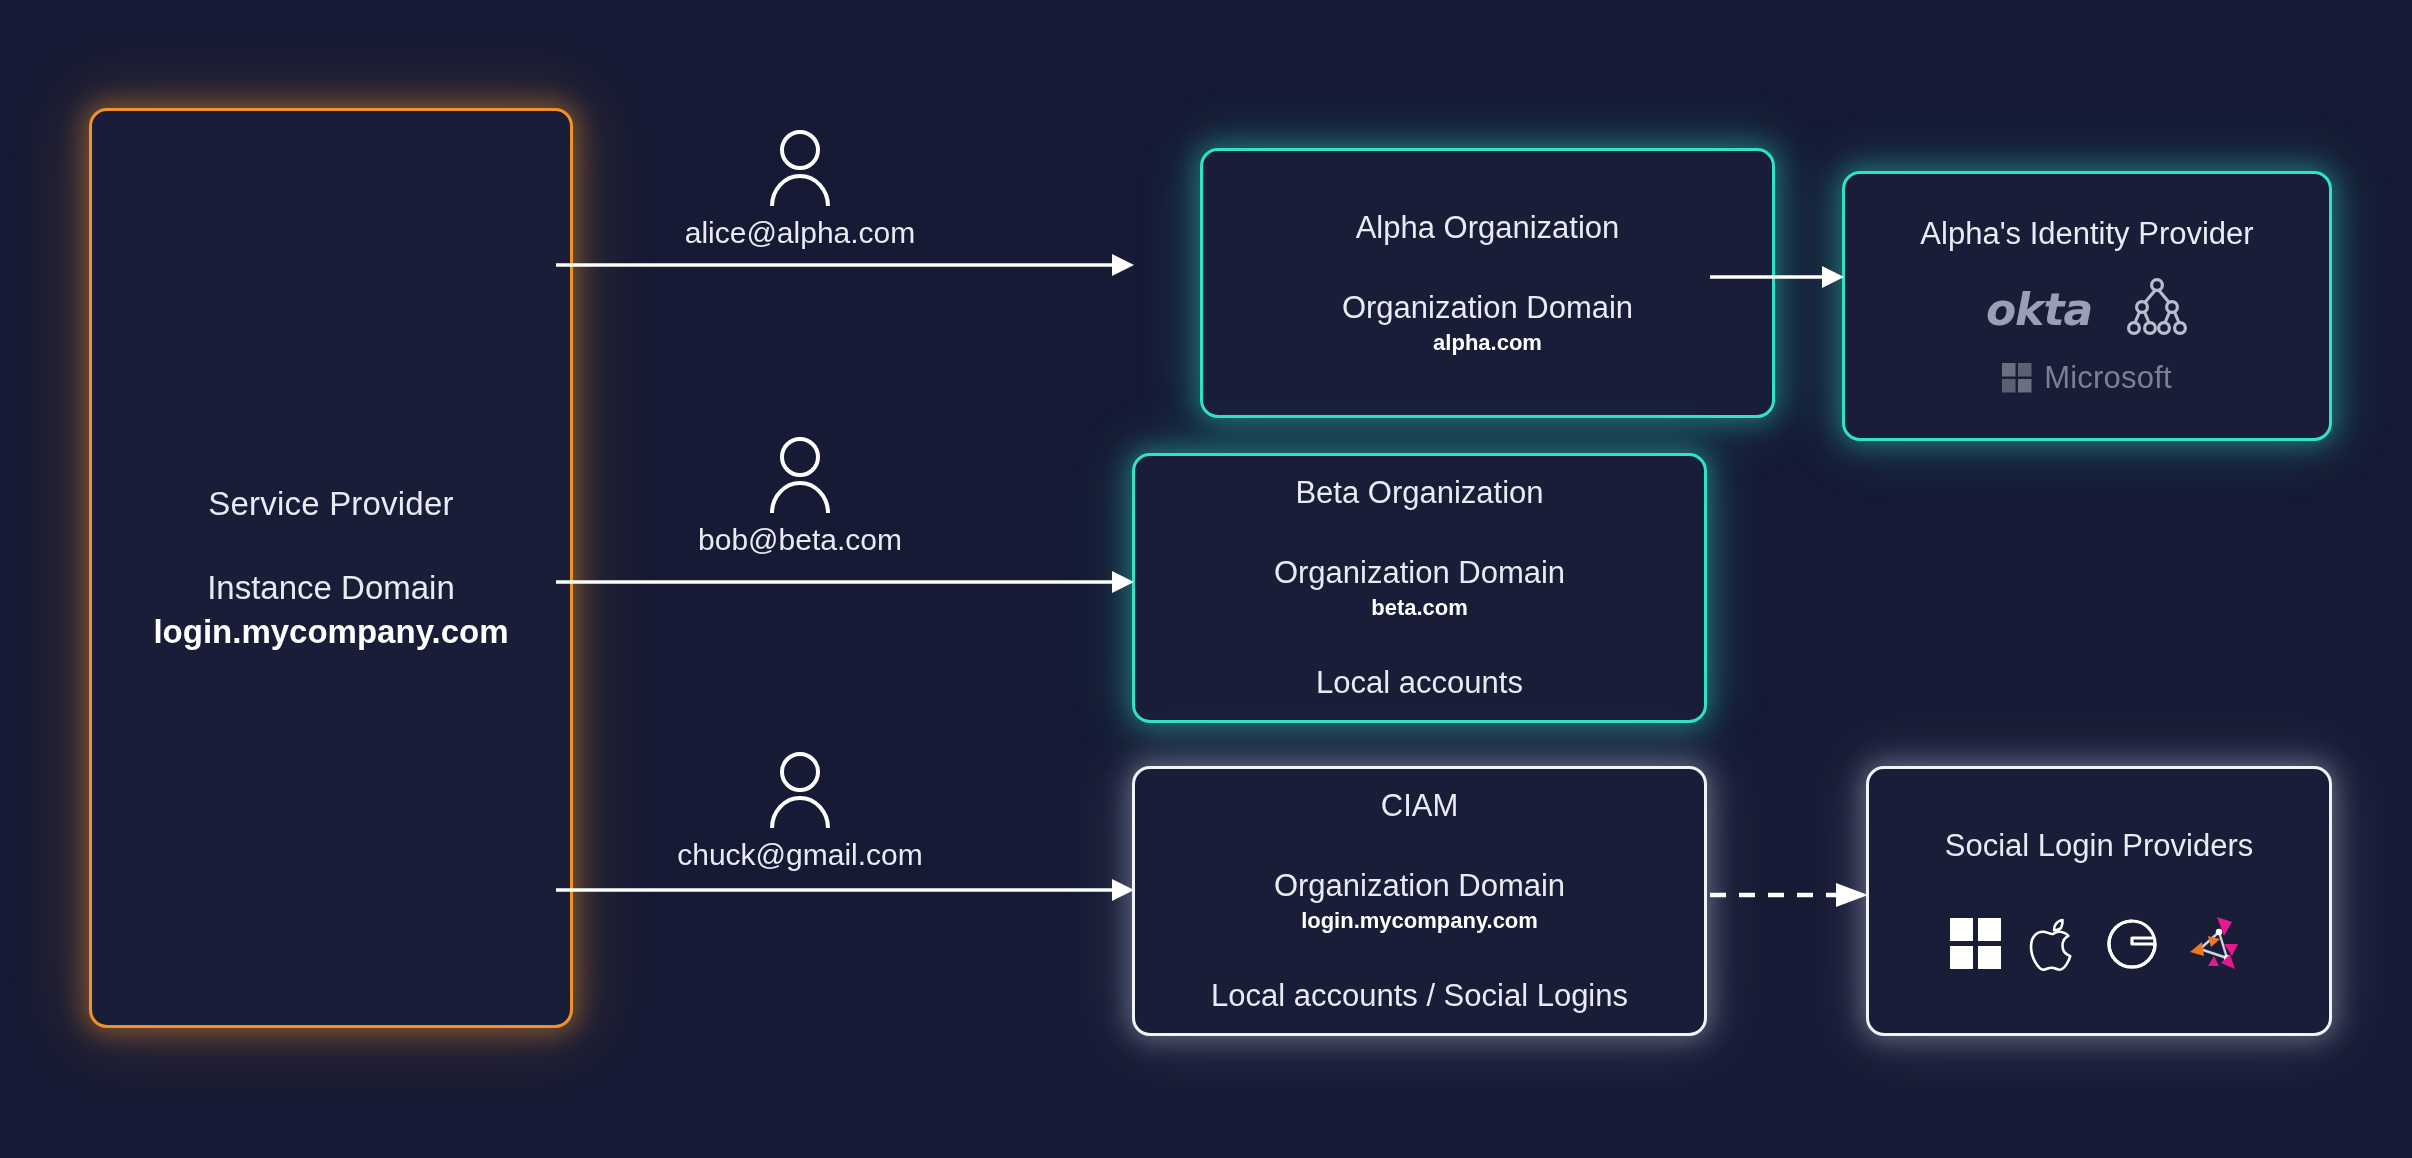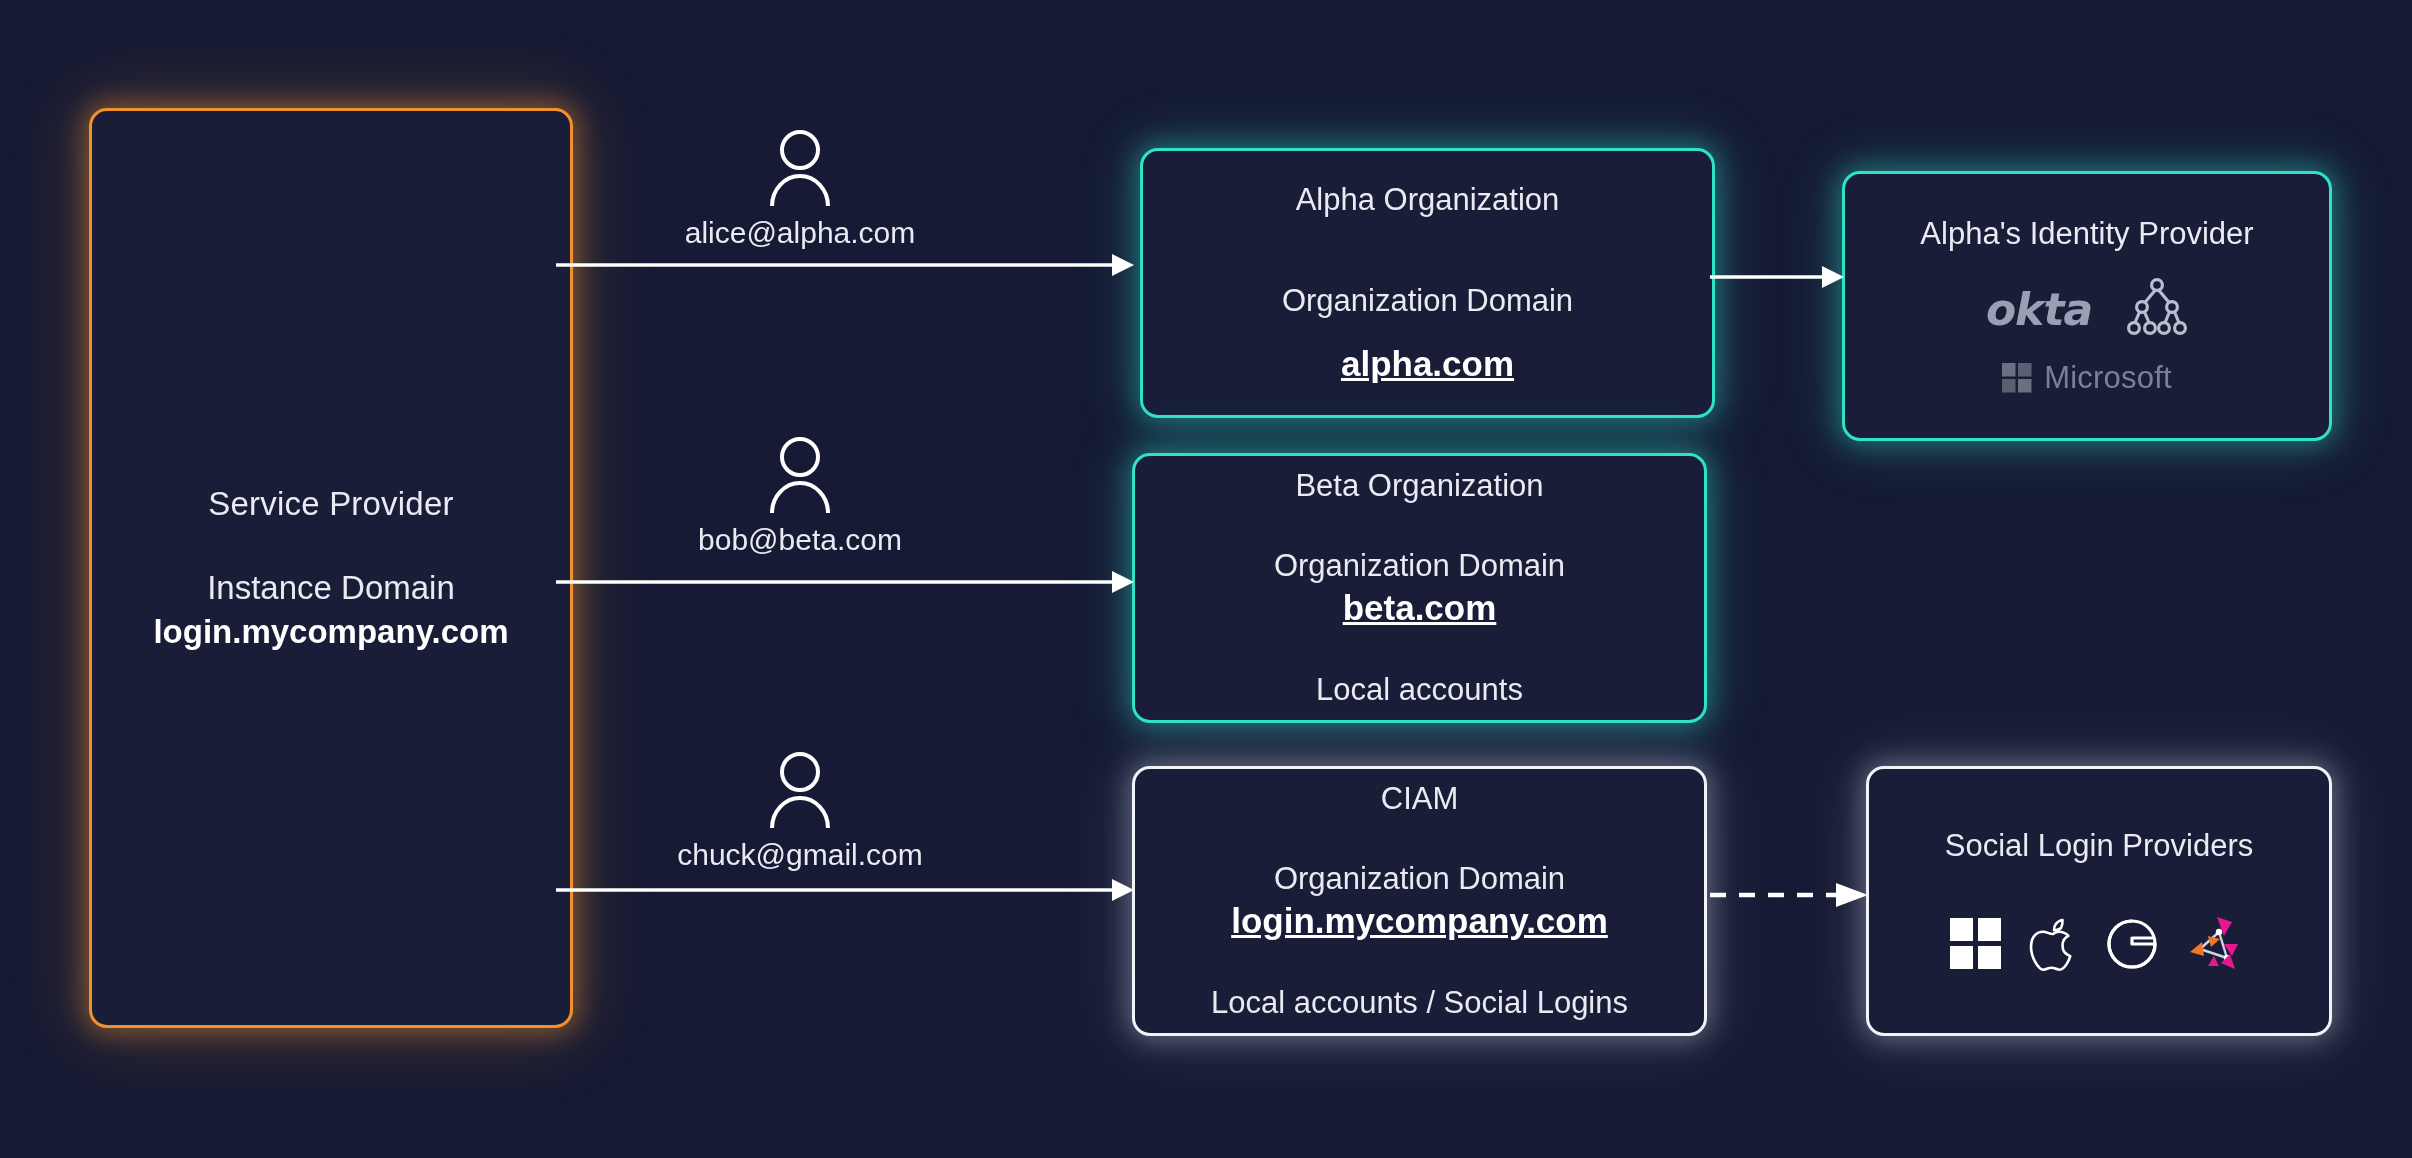--- a/index.html
+++ b/index.html
@@ -49,27 +49,27 @@
   #sp-card {
     left: 89px; top: 108px; width: 484px; height: 920px;
     justify-content: center;
   }
   #sp-card .sp-title { font-size: 33px; font-weight: 300; color: #e9ebf2; letter-spacing: .2px; }
   #sp-card .sp-sub   { font-size: 33px; font-weight: 300; color: #e9ebf2; margin-top: 46px; }
   #sp-card .sp-strong{ font-size: 33px; font-weight: 700; color: #ffffff; margin-top: 6px; }
 
   
   .org-card { width: 575px; height: 270px; }
-  #alpha-card { left: 1140px; top: 148px; gap: 21px; }
+  #alpha-card { left: 1200px; top: 148px; }
   #beta-card  { left: 1132px; top: 453px; }
   #ciam-card  { left: 1132px; top: 766px; }
 
   .org-title  { font-size: 31px; font-weight: 300; color: #e9ebf2; }
   .org-dom-lbl{ font-size: 31px; font-weight: 300; color: #e9ebf2; margin-top: 44px; }
-  .org-dom-val{ font-size: 35px; font-weight: 700; color: #ffffff; margin-top: 4px; text-decoration: underline; }
+  .org-dom-val{ font-size: 22px; font-weight: 700; color: #ffffff; margin-top: 4px; }
   .org-foot   { font-size: 31px; font-weight: 300; color: #e9ebf2; margin-top: 44px; }
 
   
   #idp-card    { left: 1842px; top: 148px;  width: 490px; height: 270px; margin-top: 23px; }
   #social-card { left: 1866px; top: 766px;  width: 466px; height: 270px; }
   .prov-title { font-size: 31px; font-weight: 300; color: #e9ebf2; margin-bottom: 8px; }
 
   .logo-row { display: flex; align-items: center; justify-content: center; gap: 34px; }
   #idp-card .logo-row { margin-top: 16px; font-style: italic; }
   #social-card .logo-row { margin-top: 42px; gap: 26px; }

